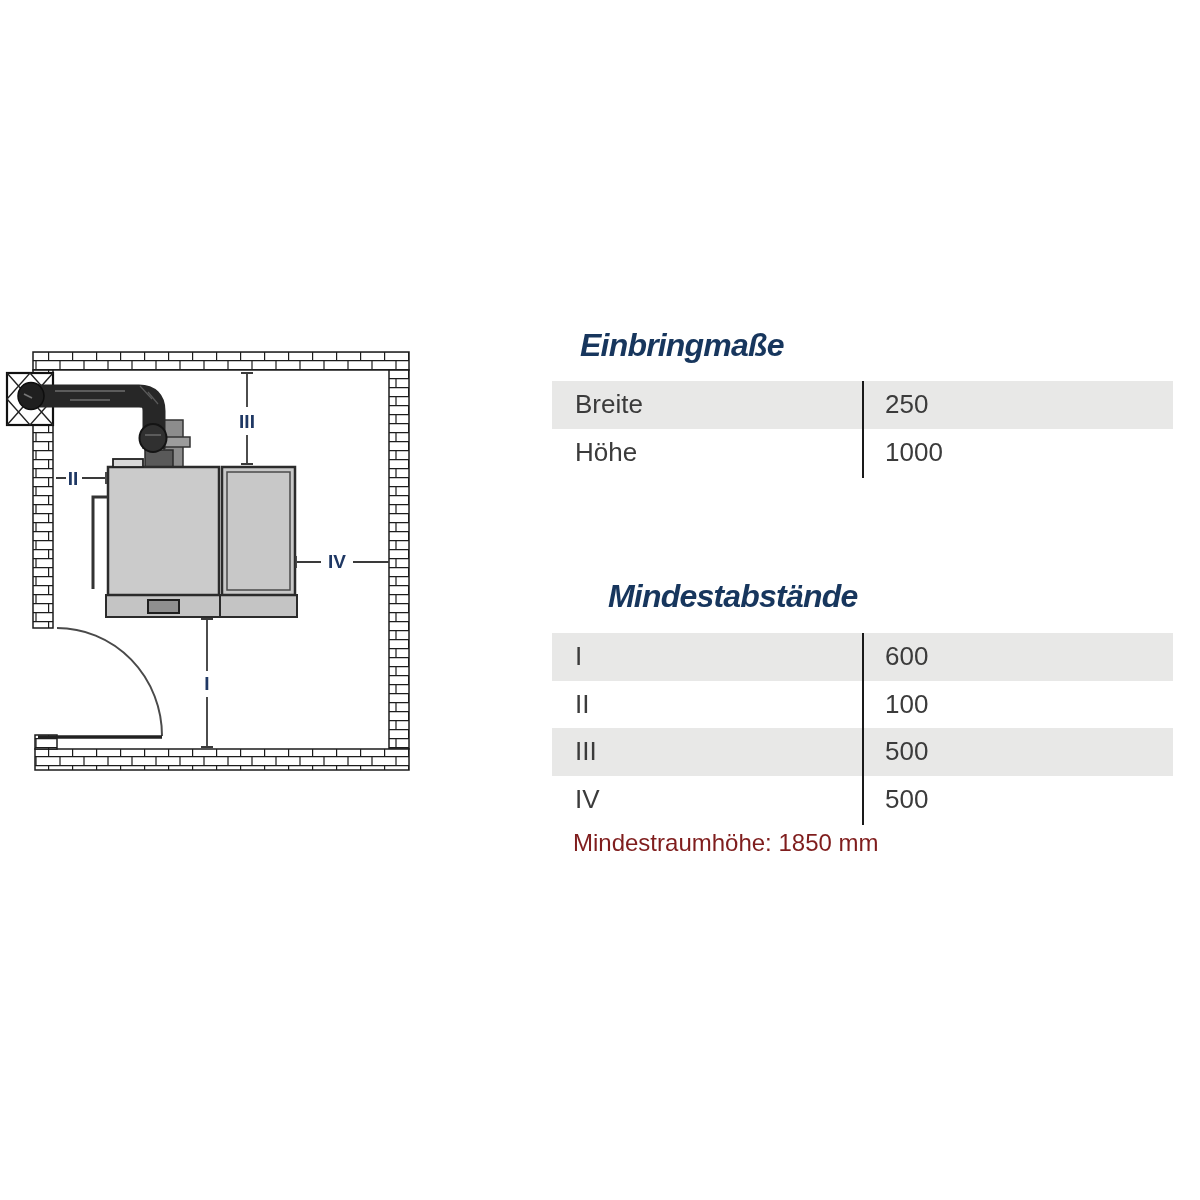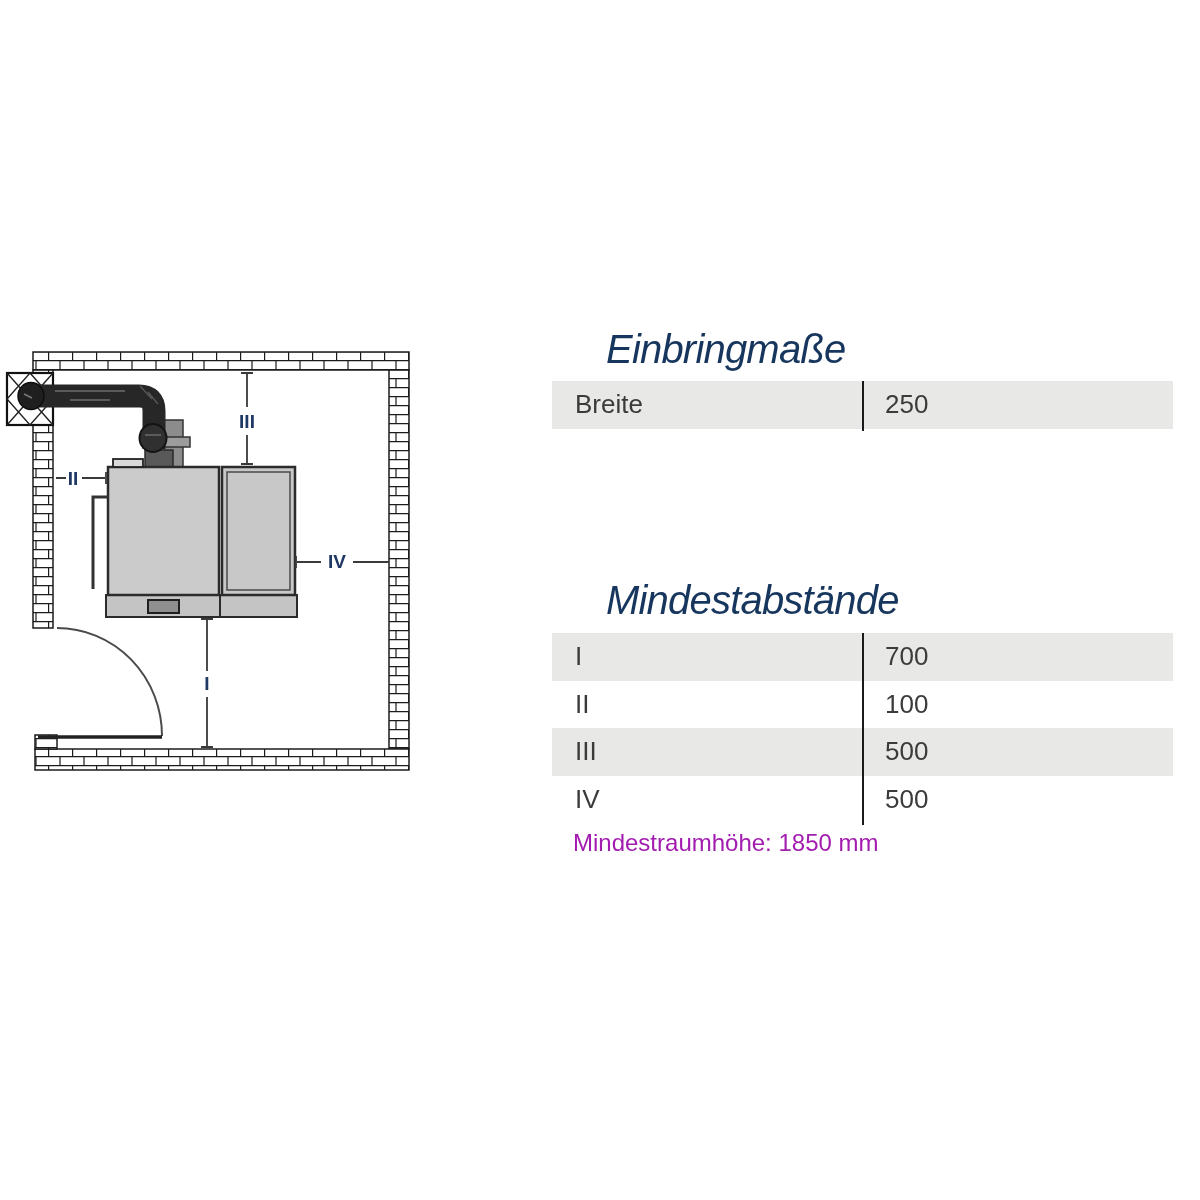--- a/index.html
+++ b/index.html
@@ -1,33 +1,33 @@
 <!DOCTYPE html>
 <html><head>
 <meta charset="utf-8">
 <style>
   html,body{margin:0;padding:0;background:#ffffff;}
   .screen{position:relative;width:1200px;height:1200px;background:#ffffff;overflow:hidden;
           font-family:"Liberation Sans", sans-serif;}
   .diagram-svg{position:absolute;left:0;top:330px;width:420px;height:460px;}
-  .heading{position:absolute;left:606px;font-style:italic;font-weight:normal;
-           font-size:40px;letter-spacing:-0.8px;color:#17365d;white-space:nowrap;}
+  .heading{position:absolute;left:580px;font-style:italic;font-weight:bold;
+           font-size:32px;letter-spacing:-0.8px;color:#17365d;white-space:nowrap;}
   #heading-1{top:327px;}
-  #heading-2{top:578px;}
+  #heading-2{top:578px;margin-left:28px;}
   .spec-table{position:absolute;left:552px;width:621px;}
   #table-1{top:381px;text-align:center;}
   #table-2{top:633px;}
   .spec-row{position:relative;width:100%;height:47.5px;line-height:47.5px;
             font-size:26px;color:#3b3b3b;}
   .spec-row.alt{background:#e8e8e7;}
   .cell-label{position:absolute;left:23px;top:0;}
   .cell-value{position:absolute;left:333px;top:0;}
   .col-divider{position:absolute;left:310px;top:0;width:2px;height:calc(100% + 2px);
                background:#1a1a1a;}
-  .note{position:absolute;left:573px;top:829px;font-size:24px;color:#a21caf;white-space:nowrap;}
+  .note{position:absolute;left:573px;top:829px;font-size:24px;color:#7f1d1d;white-space:nowrap;}
   text.dim-label{font-family:"Liberation Sans", sans-serif;font-weight:bold;
                  font-size:19px;fill:#1f3864;text-anchor:middle;}
 </style>
 </head>
 <body>
 
 <div class="screen">
 
   <svg class="diagram-svg" viewBox="0 330 420 460">
     <defs>
@@ -94,29 +94,33 @@
     </g>
   </svg>
 
   <div class="heading" id="heading-1">Einbringmaße</div>
 
   <div class="spec-table" id="table-1">
     <div class="spec-row alt">
       <span class="cell-label">Breite</span>
       <span class="cell-value">250</span>
     </div>
+    <div class="spec-row">
+      <span class="cell-label">Höhe</span>
+      <span class="cell-value">1000</span>
+    </div>
     <div class="col-divider"></div>
   </div>
 
   <div class="heading" id="heading-2">Mindestabstände</div>
 
   <div class="spec-table" id="table-2">
     <div class="spec-row alt">
       <span class="cell-label">I</span>
-      <span class="cell-value">700</span>
+      <span class="cell-value">600</span>
     </div>
     <div class="spec-row">
       <span class="cell-label">II</span>
       <span class="cell-value">100</span>
     </div>
     <div class="spec-row alt">
       <span class="cell-label">III</span>
       <span class="cell-value">500</span>
     </div>
     <div class="spec-row">

